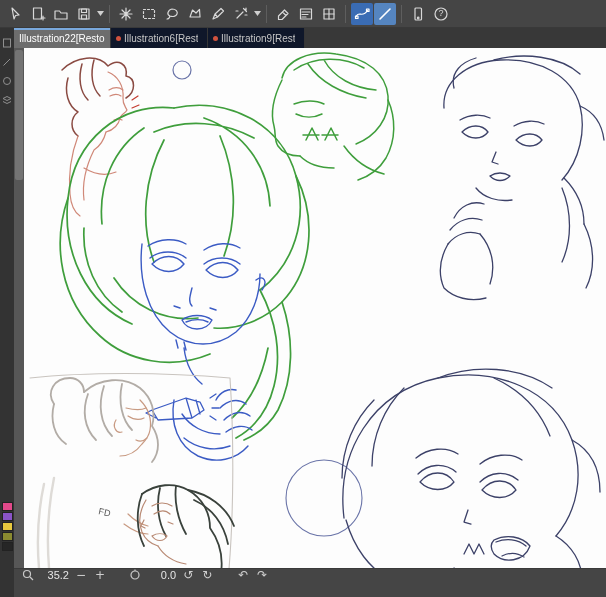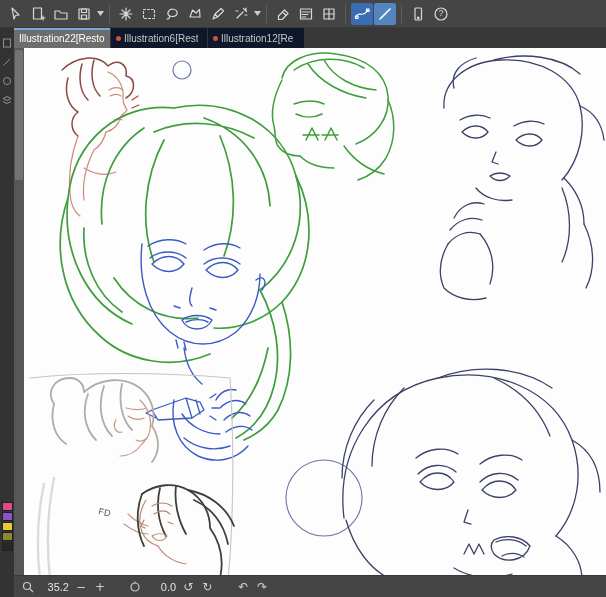--- a/index.html
+++ b/index.html
@@ -30,21 +30,21 @@
   .mdot{width:5px;height:5px;border-radius:50%;background:#d0523e;flex:none;}
   .tab-label{overflow:hidden;}
   
   .canvasrow{flex:1;display:flex;min-height:0;}
   .vscroll{width:10px;background:#575757;flex:none;position:relative;}
   .vthumb{position:absolute;left:1px;right:1px;top:2px;height:130px;background:#747474;border-radius:2px;}
   .canvas{flex:1;background:#fdfdfd;position:relative;overflow:hidden;}
   .canvas svg{position:absolute;inset:0;}
   .canvas svg path, .canvas svg circle{fill:none;stroke-linecap:round;stroke-linejoin:round;}
   
-  .statusbar{height:22px;background:#454545;display:flex;align-items:center;padding:0 8px;gap:5px;flex:none;font-size:11px;color:#e4e4e4;border-top:1px solid #3a3a3a;box-sizing:border-box;}
+  .statusbar{height:29px;background:#454545;display:flex;align-items:flex-start;padding:0 8px;gap:5px;flex:none;font-size:11px;color:#e4e4e4;border-top:1px solid #3a3a3a;box-sizing:border-box;}
   .statusbar .sbtn{border:none;background:transparent;color:#cfcfcf;font-size:12px;padding:0 2px;cursor:pointer;line-height:1;font-family:"DejaVu Sans",sans-serif;}
   .sb-icon svg{width:12px;height:12px;stroke:#c9c9c9;fill:none;stroke-width:1.2;display:block;}
   .sb-val{min-width:30px;text-align:right;}
   .sb-gap{width:12px;}
 </style>
 </head>
 <body>
 
 <div class="app">
 
@@ -188,21 +188,21 @@
       <div class="tabbar">
         <div class="tab active">
             <span class="tab-label">Illustration22[Restore]*</span>
           </div>
         <div class="tab">
             <span class="mdot"></span>
             <span class="tab-label">Illustration6[Rest</span>
           </div>
         <div class="tab">
             <span class="mdot"></span>
-            <span class="tab-label">Illustration12[Re</span>
+            <span class="tab-label">Illustration9[Rest</span>
           </div>
       </div>
 
       <div class="canvasrow">
         <div class="vscroll">
             <div class="vthumb"></div>
           </div>
         <div class="canvas">
           <svg viewBox="0 0 582 532" width="582" height="532">
 

